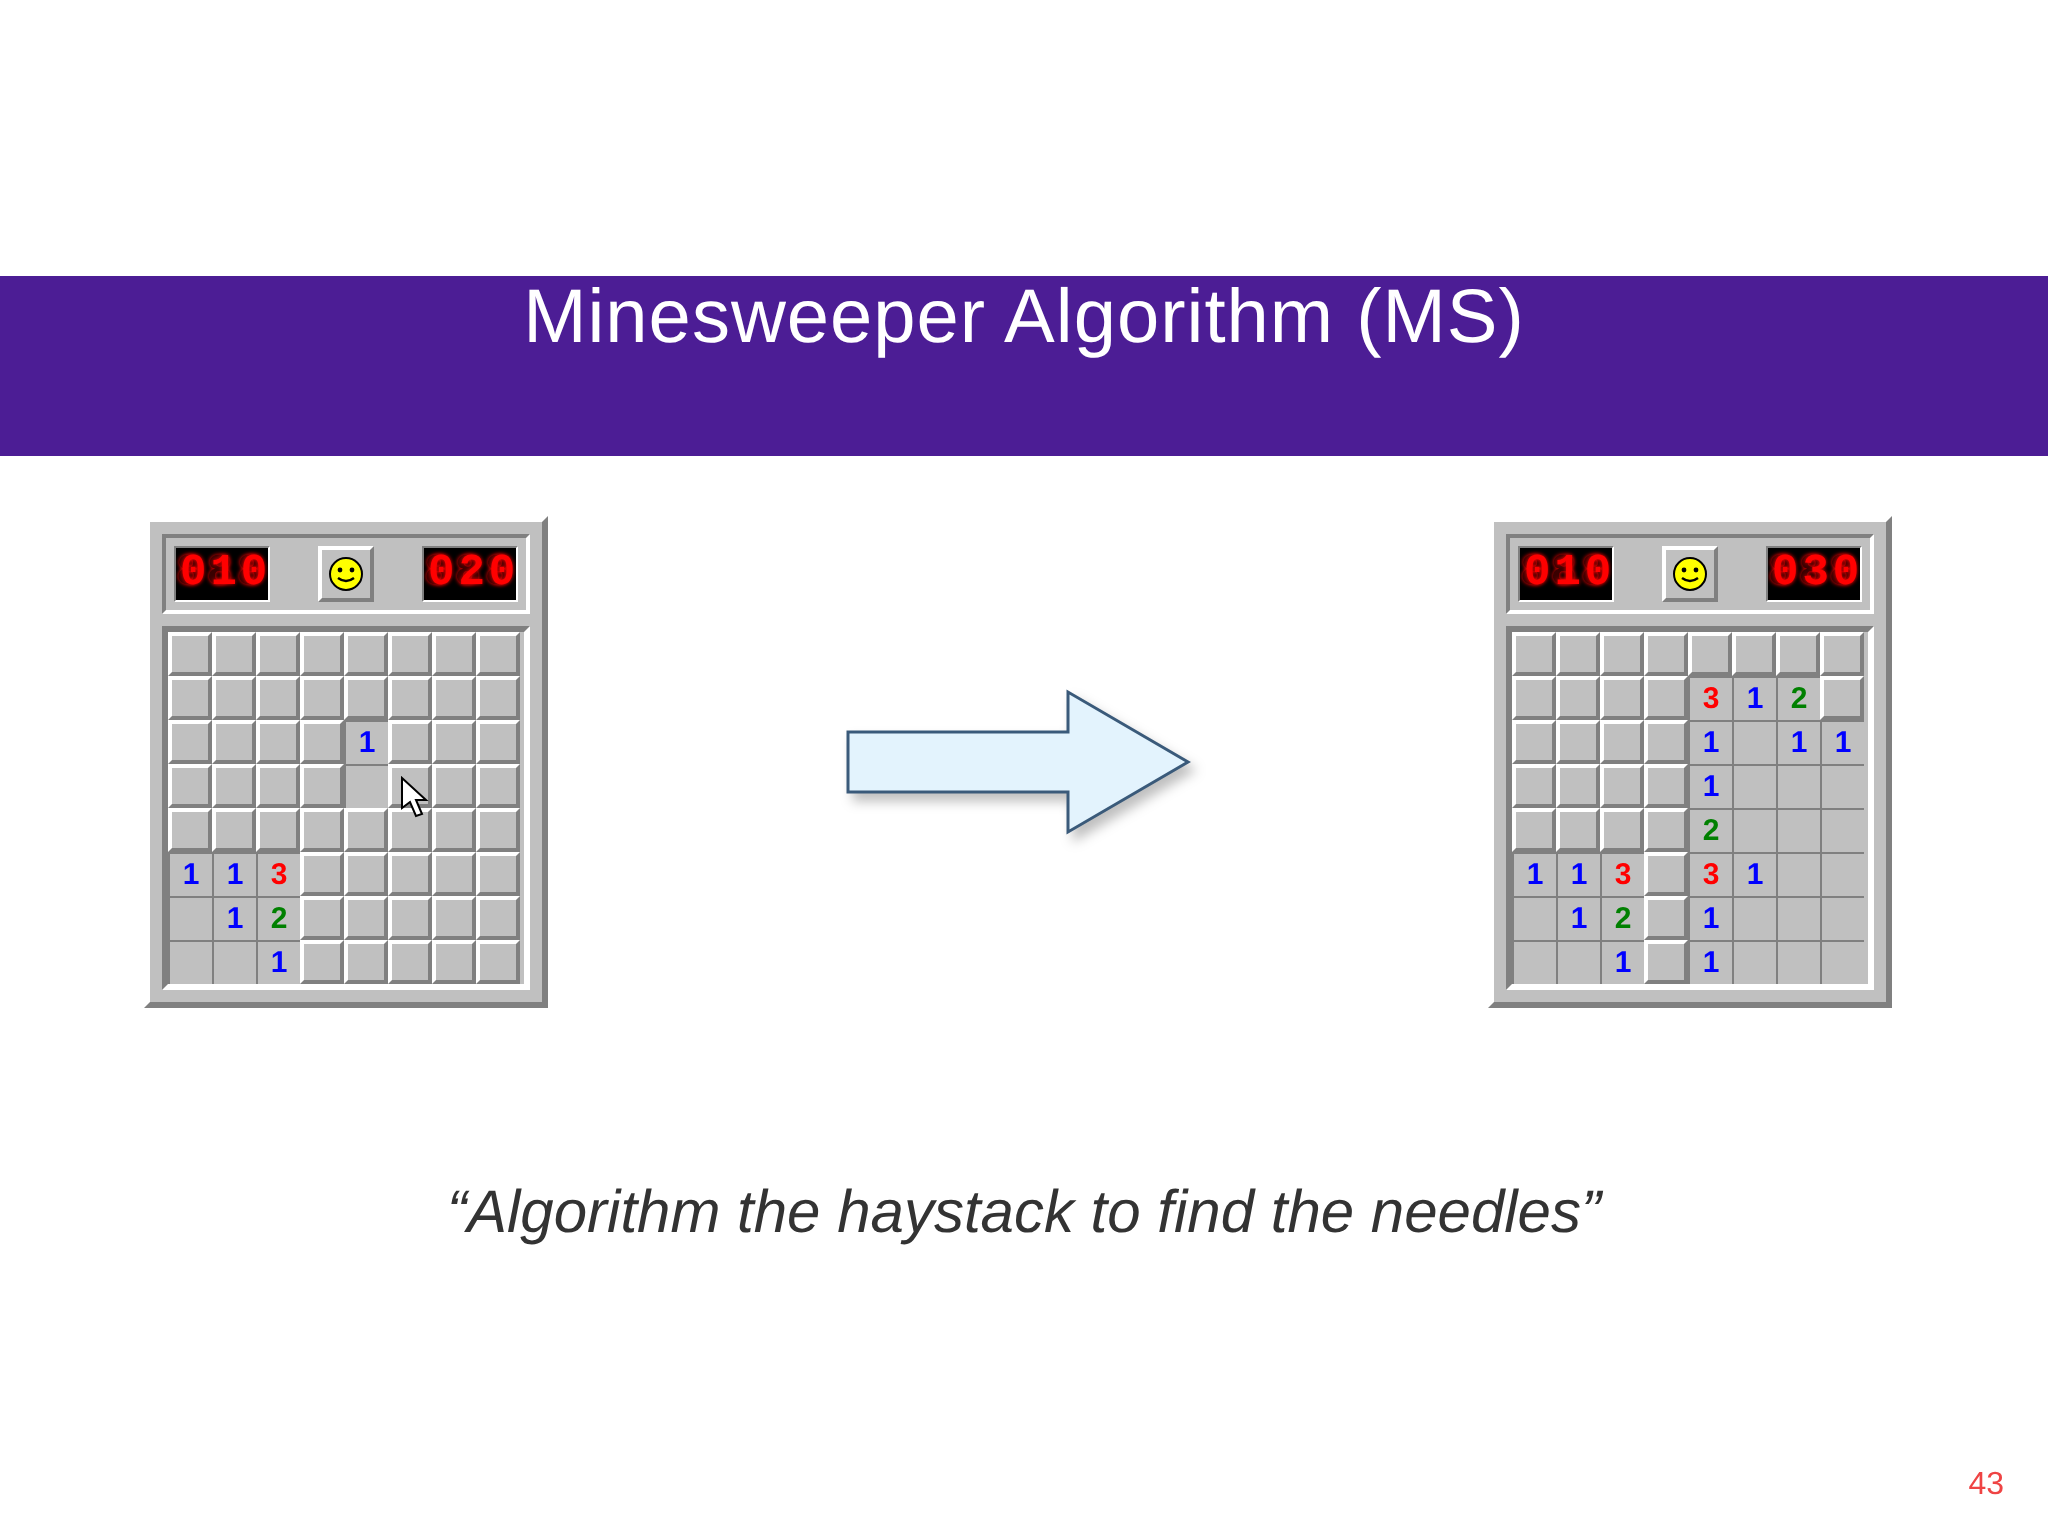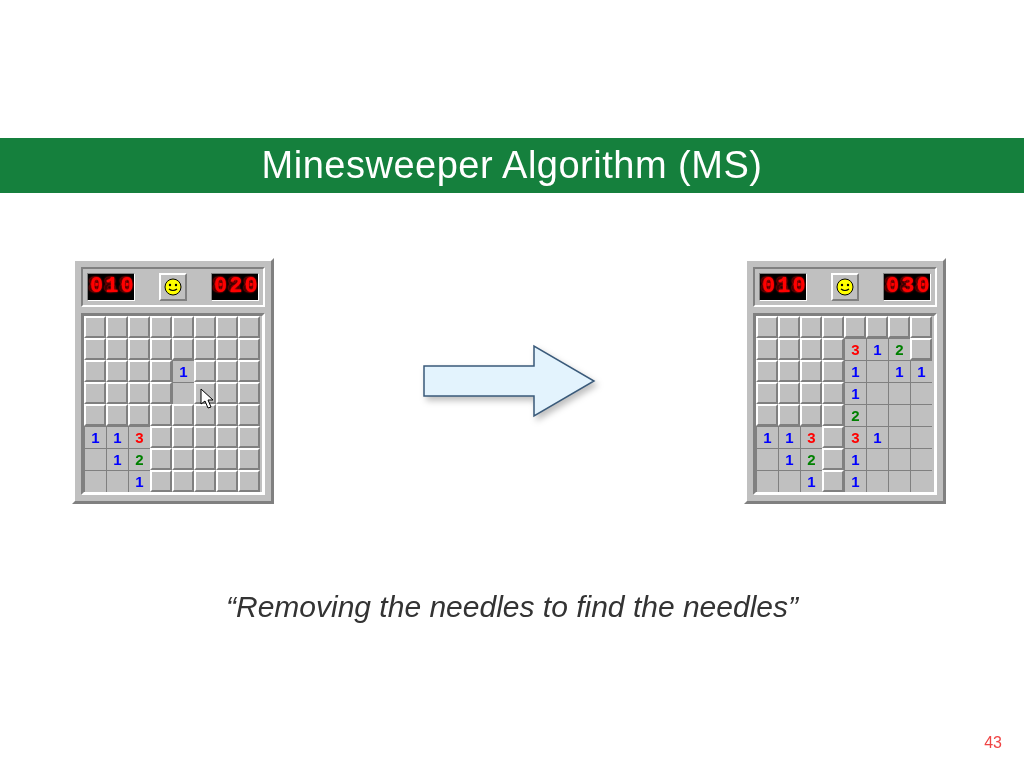--- a/index.html
+++ b/index.html
@@ -9,24 +9,24 @@
     background: #fff;
     font-family: "Century Gothic", "Avant Garde", sans-serif;
     position: relative;
     overflow: hidden;
   }
   .title-bar {
     position: absolute;
     top: 138px;
     left: 0;
     width: 100%;
-    height: 55px;
-    background: #15803d;
-    display: flex;
-    align-items: center;
+    height: 90px;
+    background: #4c1d95;
+    display: flex;
+    align-items: flex-start;
     justify-content: center;
   }
   .title-bar h1 {
     color: #fff;
     font-weight: 300;
     font-size: 38px;
     letter-spacing: 0.5px;
   }
   .content {
     position: absolute;
@@ -340,15 +340,15 @@
         <div class="cell up"></div>
         <div class="cell rev n1">1</div>
         <div class="cell rev"></div>
         <div class="cell rev"></div>
         <div class="cell rev"></div>
       </div>
   </div>
 
 </div>
 
-<div class="quote">“Removing the needles to find the needles”</div>
+<div class="quote">“Algorithm the haystack to find the needles”</div>
 
 <div class="page-num">43</div>
 
 </body></html>

